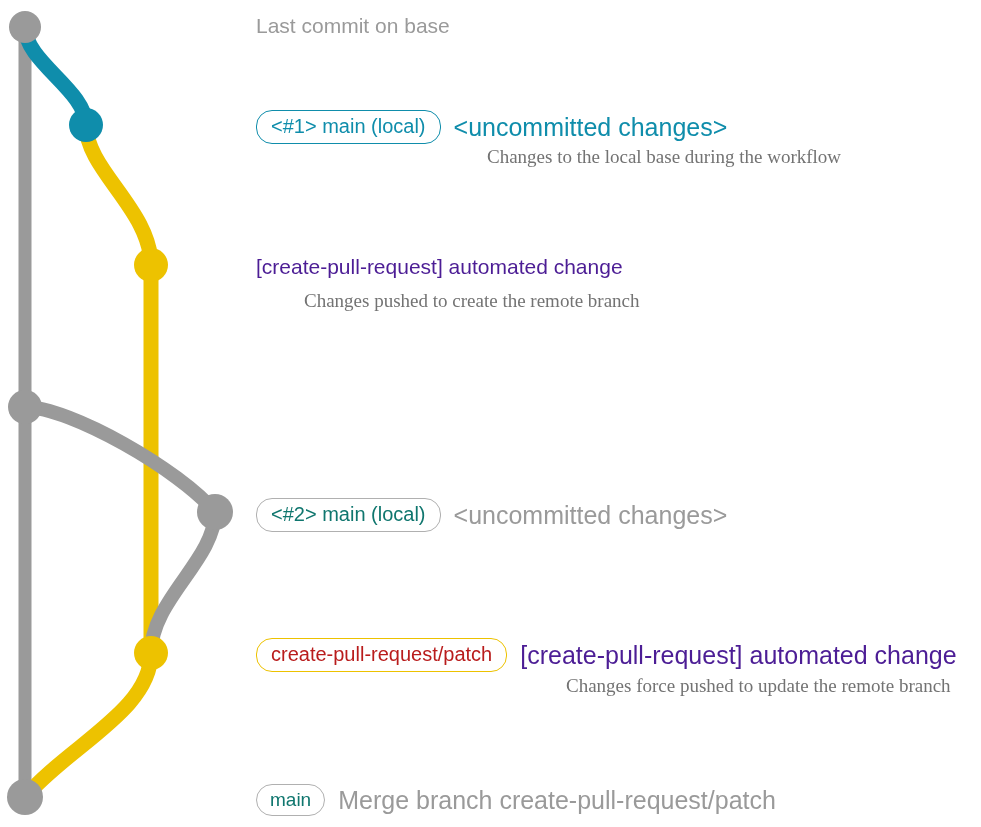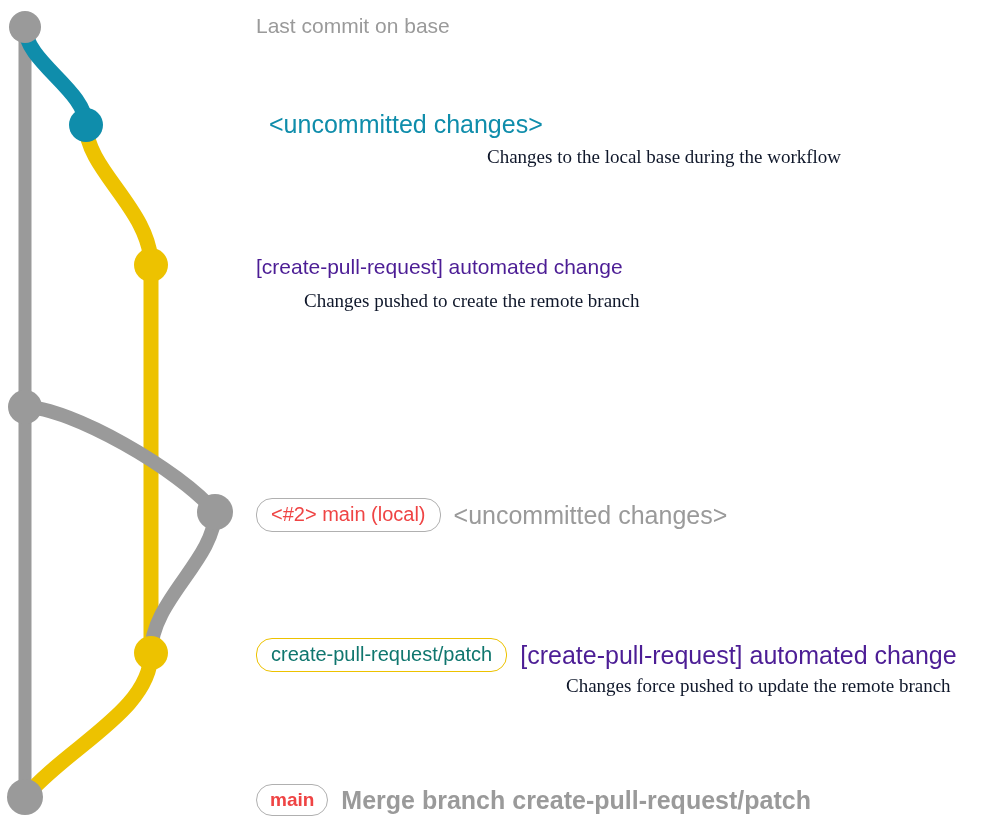--- a/index.html
+++ b/index.html
@@ -55,29 +55,29 @@
   }
   .chip-label {
     margin-left: 13px;
     font-family: "Liberation Sans", sans-serif;
     font-size: 25px;
   }
   .desc {
     position: absolute;
     font-family: "Liberation Serif", serif;
     font-size: 19px;
-    color: #0f172a;
+    color: #737373;
     white-space: nowrap;
   }
   .c-gray   { color: #9a9a9a; }
   .c-blue   { color: #0f8dab; }
   .c-yellow { color: #4c1d95; }
-  .b-gray   { border-color: #b0b0b0; color: #ef4444; }
+  .b-gray   { border-color: #b0b0b0; color: #0f766e; }
   .b-blue   { border-color: #0f8dab; color: #0f8dab; }
-  .b-yellow { border-color: #edc200; color: #0f766e; }
+  .b-yellow { border-color: #edc200; color: #b91c1c; }
 </style>
 </head>
 <body>
 
 <div id="diagram">
 
   <svg class="graph-svg" viewBox="0 0 250 827">
 
     <path d="M25,27 L25,797" stroke="#9a9a9a" stroke-width="13" fill="none" stroke-linecap="round"></path>
 
@@ -96,20 +96,21 @@
     <circle cx="215" cy="512" r="18" fill="#9a9a9a"></circle>
     <circle cx="151" cy="653" r="17" fill="#edc200"></circle>
     <circle cx="25" cy="797" r="18" fill="#9a9a9a"></circle>
   </svg>
 
   <div class="row" style="left:256px; top:14px;">
     <span class="headline c-gray">Last commit on base</span>
   </div>
 
   <div class="row" style="left:256px; top:110px;">
+    <span class="chip b-blue">&lt;#1&gt; main (local)</span>
     <span class="chip-label c-blue">&lt;uncommitted changes&gt;</span>
   </div>
   <div class="desc" style="left:487px; top:146px;">Changes to the local base during the workflow</div>
 
   <div class="row" style="left:256px; top:255px;">
     <span class="headline c-yellow">[create-pull-request] automated change</span>
   </div>
   <div class="desc" style="left:268px; top:290px;margin-left:36px;">Changes pushed to create the remote branch</div>
 
 
@@ -117,18 +118,18 @@
     <span class="chip b-gray">&lt;#2&gt; main (local)</span>
     <span class="chip-label c-gray">&lt;uncommitted changes&gt;</span>
   </div>
 
   <div class="row" style="left:256px; top:638px;">
     <span class="chip b-yellow">create-pull-request/patch</span>
     <span class="chip-label c-yellow">[create-pull-request] automated change</span>
   </div>
   <div class="desc" style="left:566px; top:675px;">Changes force pushed to update the remote branch</div>
 
-  <div class="row" style="left:256px; top:784px;font-weight:bold;">
+  <div class="row" style="left:256px; top:784px;">
     <span class="chip chip-small b-gray">main</span>
     <span class="chip-label c-gray">Merge branch create-pull-request/patch</span>
   </div>
 
 </div>
 
 </body></html>

